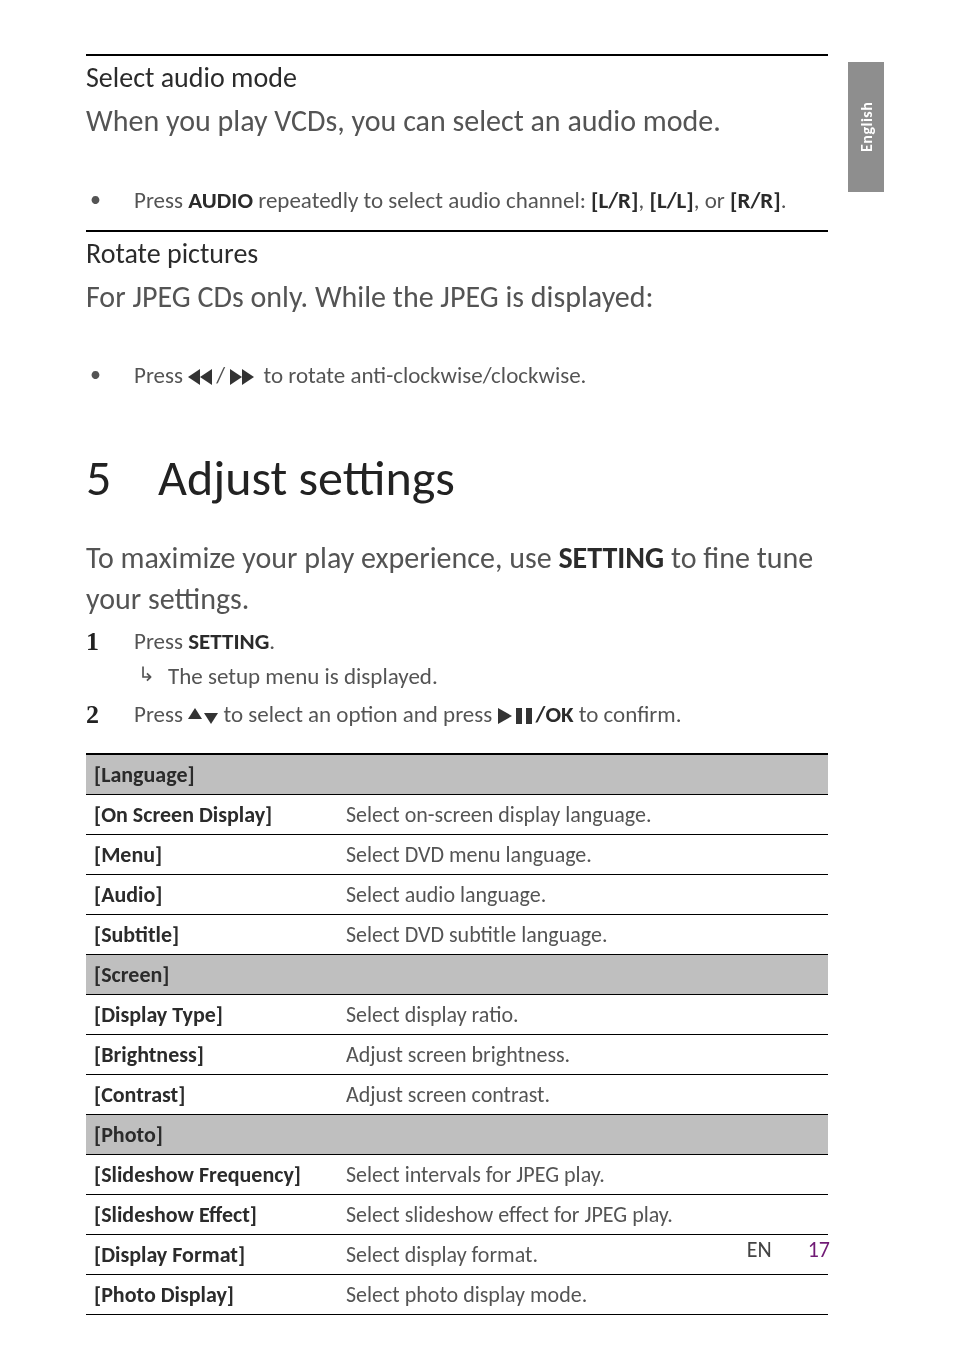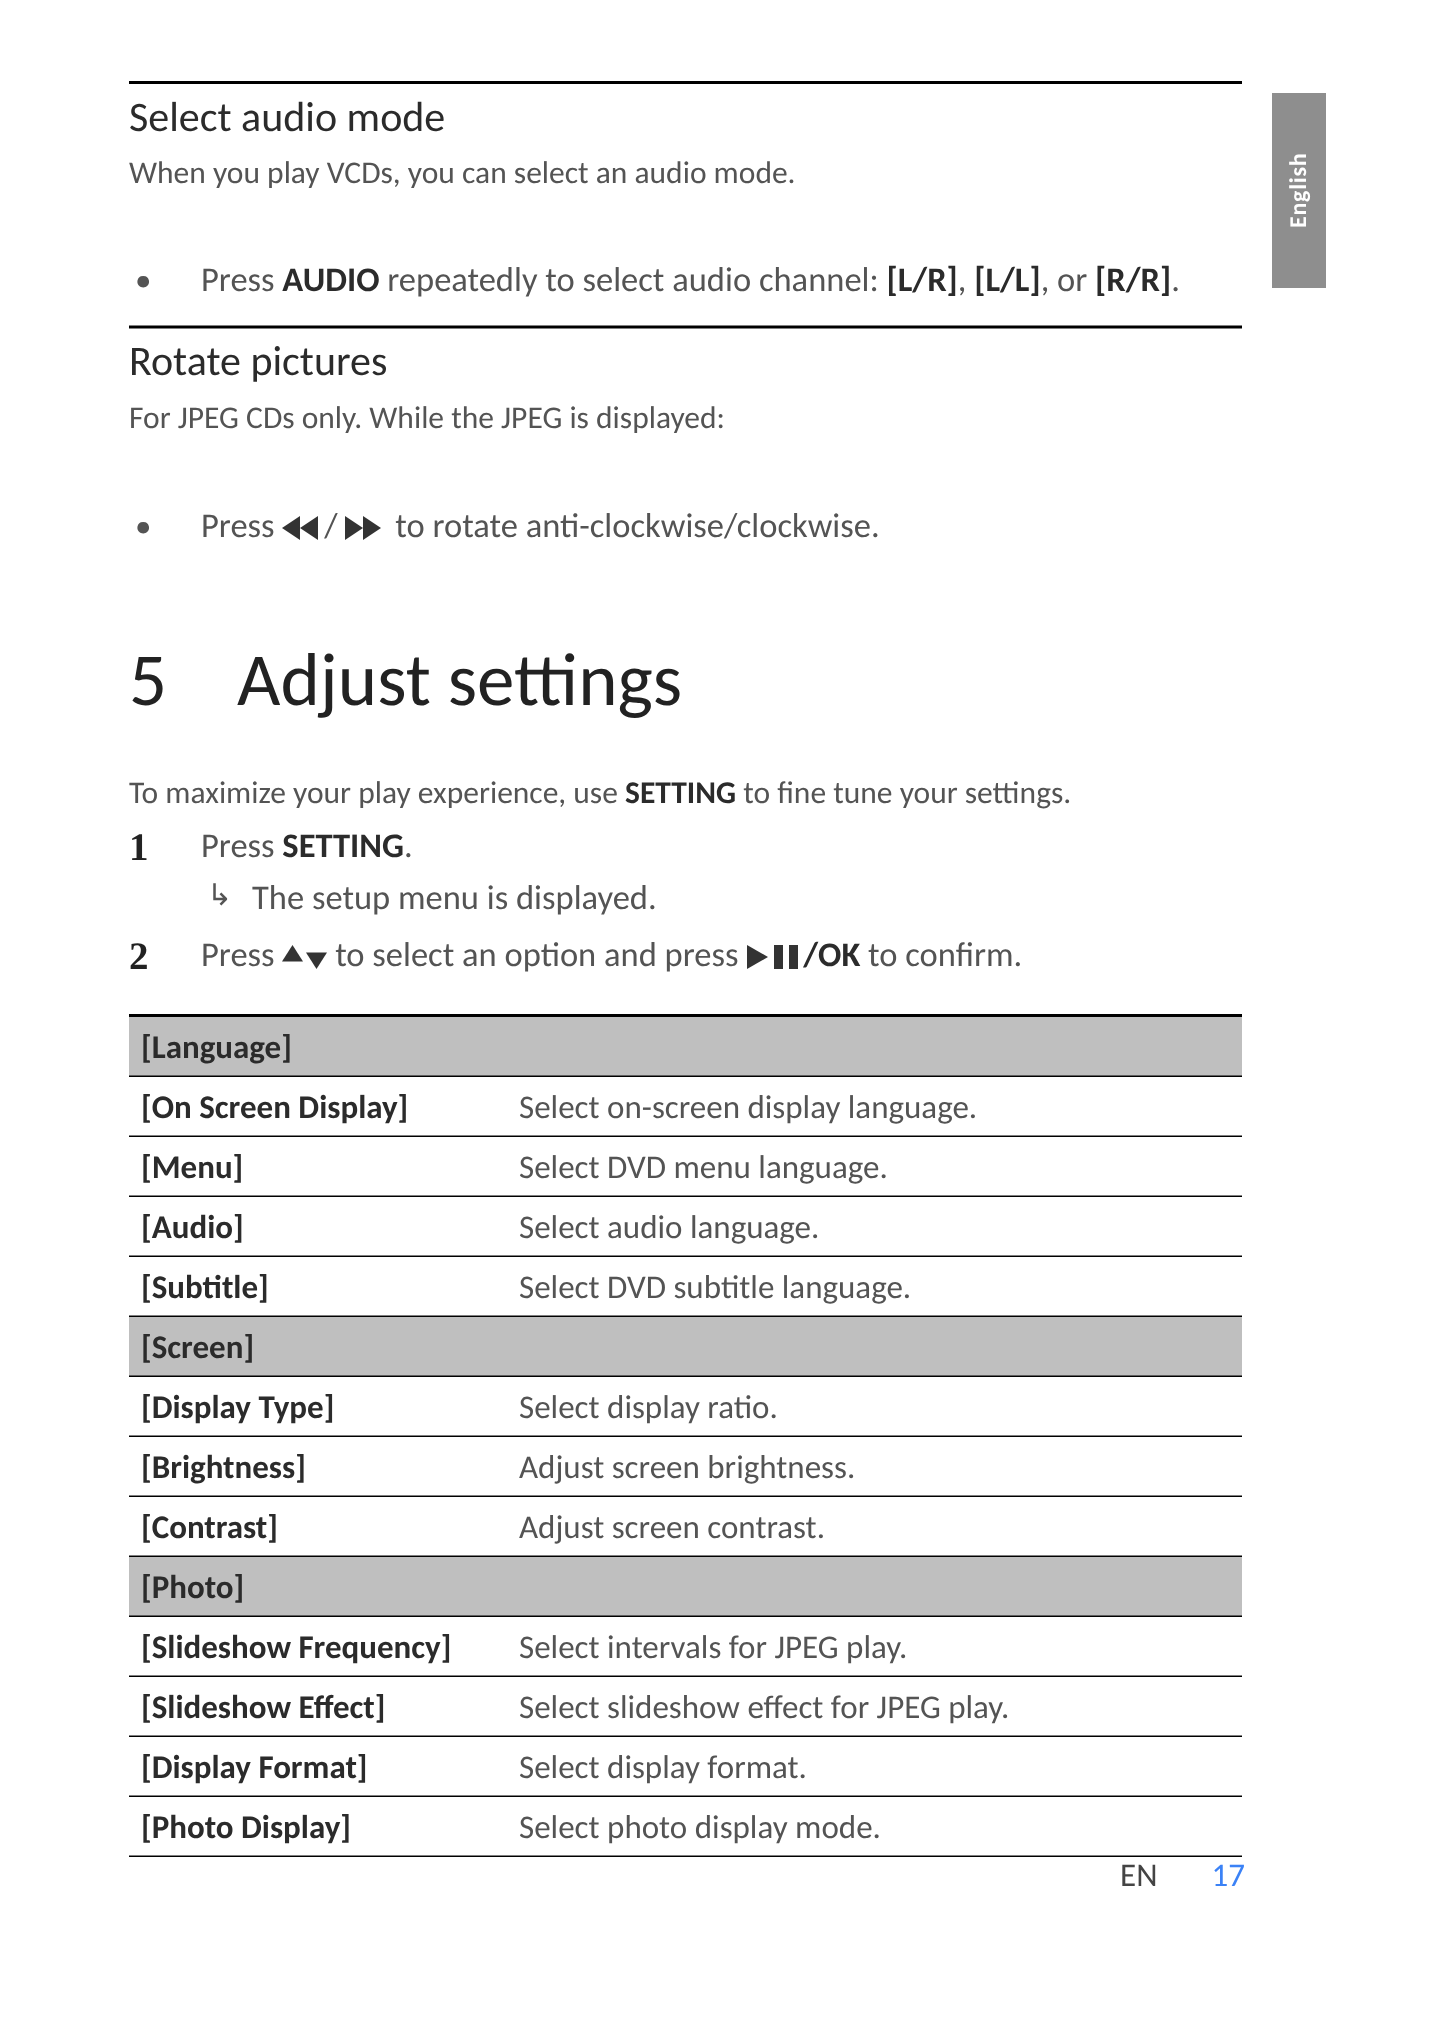--- a/index.html
+++ b/index.html
@@ -38,21 +38,21 @@
   .hr-thin { border: none; border-top: 2px solid #000; margin: 0; }
 
   h3.sub {
     font-size: 28px;
     font-weight: 400;
     color: #2b2b2b;
     margin-top: 4px;
     margin-bottom: 6px;
   }
   p.body {
-    font-size: 21px;
+    font-size: 30px;
     line-height: 1.35;
     color: #545454;
   }
   .bold { font-weight: 600; color: #2b2b2b; }
 
   ul.bullet { list-style: none; padding: 0; margin-top: 43px; }
   ul.bullet li {
     font-size: 23px;
     color: #545454;
     padding-left: 48px;
@@ -138,21 +138,21 @@
     position: absolute;
     left: 0;
     top: 1236px;
     width: 954px;
     text-align: right;
     padding-right: 124px;
     font-size: 22px;
     color: #333;
   }
   .footer .en { font-weight: 400; margin-right: 36px; color: #444; }
-  .footer .pg { color: #3b82f6; }
+  .footer .pg { color: #701a75; }
 
   svg.inline-icon { vertical-align: -3px; }
 </style>
 </head>
 <body>
 
 <div class="side-tab">English</div>
 
 <div class="page">
 

